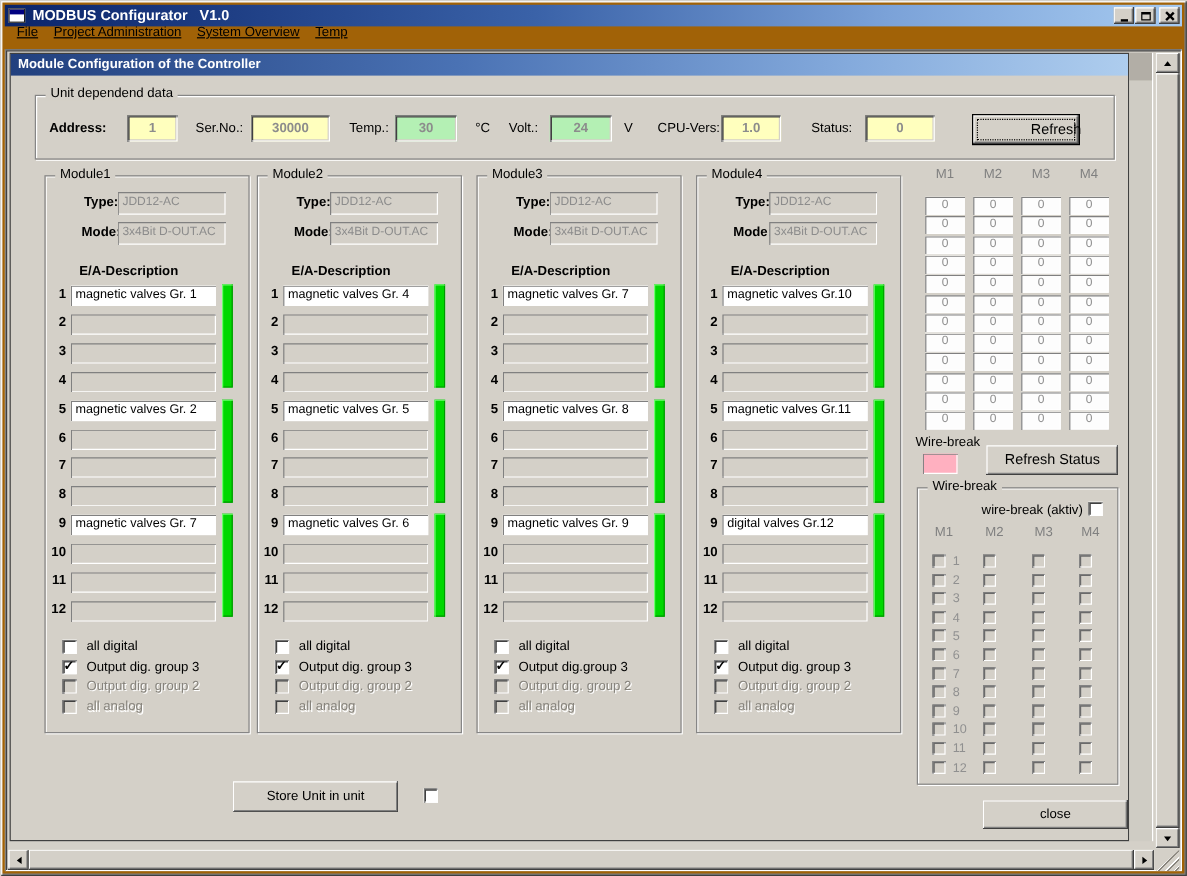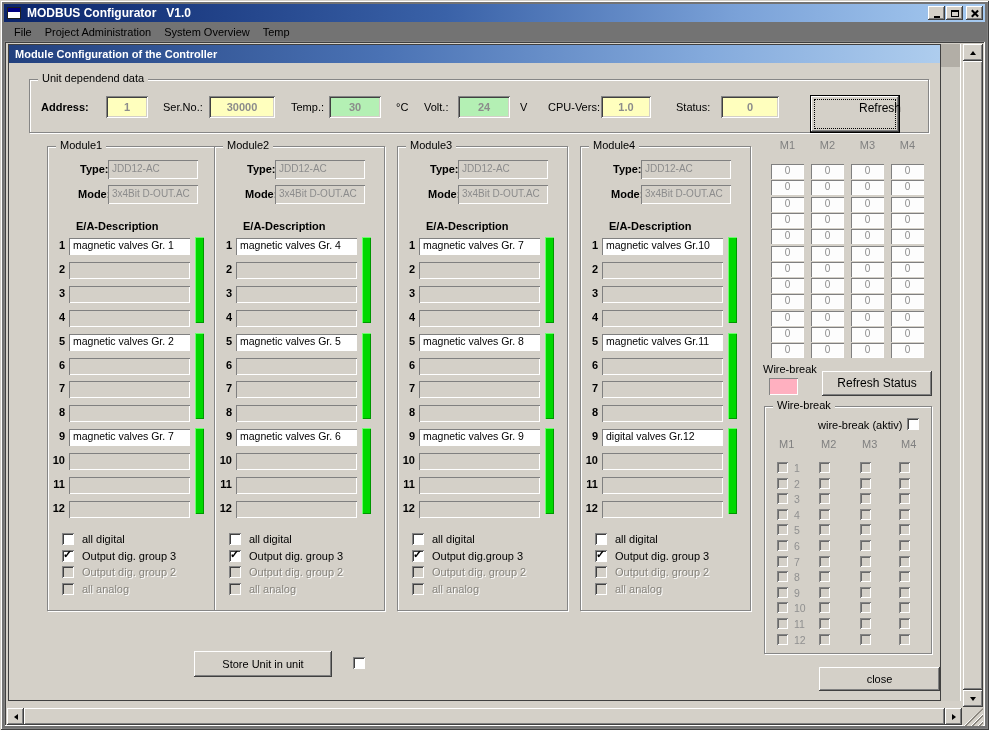--- a/index.html
+++ b/index.html
@@ -1,17 +1,17 @@
 <!DOCTYPE html>
 <html><head>
 <meta charset="utf-8">
 <style>
   * { margin:0; padding:0; box-sizing:border-box; }
   html,body { width:989px; height:730px; background:#fff; font-family:"Liberation Sans", sans-serif; }
-  .window { position:absolute; left:0; top:0; width:989px; height:730px; background:#737373;
+  .window { position:absolute; left:0; top:0; width:989px; height:730px; background:#a16207;
     box-shadow: inset 1px 1px 0 #d4d0c8, inset -1px -1px 0 #404040, inset 2px 2px 0 #ffffff, inset -2px -2px 0 #808080; }
 
   
   .titlebar { position:absolute; left:4px; top:4px; width:981px; height:18px;
     background:linear-gradient(90deg,#0a246a 0%,#3a62a8 45%,#7ba2d8 75%,#a6caf0 100%);
     display:flex; align-items:center; color:#fff; }
   .title-text { font-size:12px; font-weight:bold; white-space:pre; margin-left:3px; }
   .title-icon { width:14px; height:12px; margin-left:3px; margin-right:3px; background:#fff; border:1px solid #202020; position:relative; flex:none; }
   .title-icon::before { content:""; position:absolute; left:0; top:0; right:0; height:4px; background:#000080; }
   .tb-buttons { position:absolute; right:2px; top:2px; display:flex; }
@@ -20,21 +20,21 @@
     display:flex; align-items:center; justify-content:center; }
   .tb-btn.close-gap { margin-left:3px; }
   .glyph-min { width:6px; height:2px; background:#000; margin-top:7px; }
   .glyph-max { width:8px; height:7px; border:1px solid #000; border-top-width:2px; }
   .glyph-close { width:8px; height:8px; position:relative; }
   .glyph-close::before,.glyph-close::after { content:""; position:absolute; left:3.5px; top:0; width:1.6px; height:9px; background:#000; }
   .glyph-close::before { transform:rotate(45deg); } .glyph-close::after { transform:rotate(-45deg); }
 
   
   .menubar { position:absolute; left:4px; top:23px; width:981px; height:18px; display:flex; align-items:center; padding-left:4px; font-size:11px; color:#000; }
-  .menu-item { padding:2px 7px 2px 6px; }
+  .menu-item { padding:2px 7px 12px 6px;text-decoration:underline; }
 
   
   .client { position:absolute; left:4px; top:41px; width:981px; height:685px; background:#d4d0c8;
     box-shadow: inset 1px 1px 0 #808080, inset -1px -1px 0 #ffffff, inset 2px 2px 0 #404040, inset -2px -2px 0 #d4d0c8; }
 
   .inner-window { position:absolute; left:8px; top:44px; width:933px; height:657px; background:#d4d0c8; border:1px solid #404040; }
   .inner-caption { position:absolute; left:0; top:0; right:0; height:18px;
     background:linear-gradient(90deg,#22407e 0%,#4a72b4 40%,#84aadc 75%,#aecdee 100%);
     color:#fff; font-size:11px; font-weight:bold; line-height:18px; padding-left:6px; }
 
@@ -144,24 +144,24 @@
     <span class="lbl" style="left:282px;top:56px;">Temp.:</span>
     <div class="ro-field green sunken2" style="left:320px;top:51px;width:52px;">30</div>
     <span class="lbl" style="left:387px;top:56px;">°C</span>
     <span class="lbl" style="left:415px;top:56px;">Volt.:</span>
     <div class="ro-field green sunken2" style="left:449px;top:51px;width:52px;">24</div>
     <span class="lbl" style="left:511px;top:56px;">V</span>
     <span class="lbl" style="left:539px;top:56px;">CPU-Vers:</span>
     <div class="ro-field yellow sunken2" style="left:592px;top:51px;width:50px;">1.0</div>
     <span class="lbl" style="left:667px;top:56px;">Status:</span>
     <div class="ro-field yellow sunken2" style="left:712px;top:51px;width:58px;">0</div>
-    <div class="btn raised btn-default" style="left:802px;top:51px;width:88px;height:36px;line-height:24px;padding-left:48px;">Refresh</div>
+    <div class="btn raised btn-default" style="left:802px;top:51px;width:88px;height:24px;line-height:24px;padding-left:48px;">Refresh</div>
 
     <div id="modules-host" style="position:absolute;left:0;top:0;">
-  <div class="groupbox module" style="left: 38px; top: 101px;">
+  <div class="groupbox module" style="left: 28px; top: 101px;">
     <span class="legend">Module1</span>
     <span class="lbl b" style="left:32px;top:16px;">Type:</span>
     <div class="dis-field sunken1" style="left:60px;top:13px;width:90px;">JDD12-AC</div>
     <span class="lbl b" style="left:30px;top:41px;">Mode:</span>
     <div class="dis-field sunken1" style="left:60px;top:38px;width:90px;">3x4Bit D-OUT.AC</div>
     <span class="ea-heading">E/A-Description</span>
     <div class="rows-wrap" style="position:absolute;left:0;top:0;">
   <div class="ea-row" style="top: 91px;">
     <span class="ea-num">1</span>
     <div class="ea-field sunken1 filled">magnetic valves Gr. 1</div>

